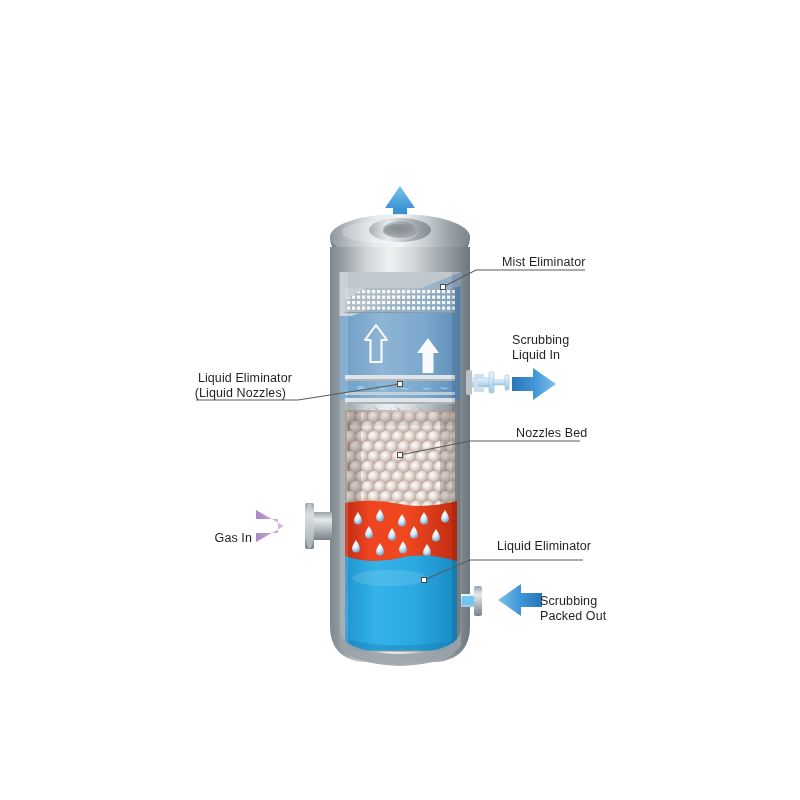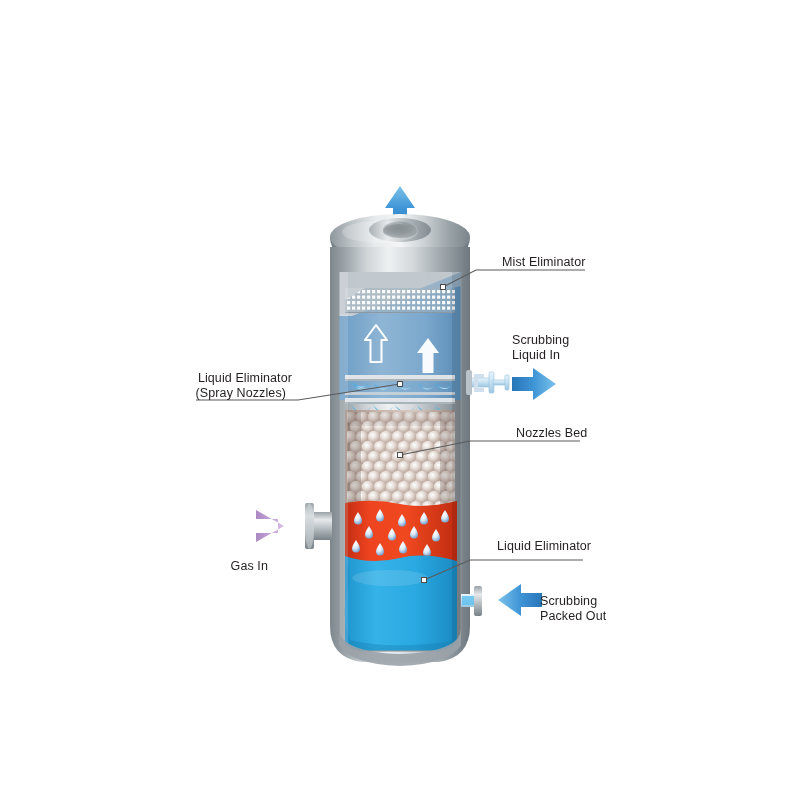--- a/index.html
+++ b/index.html
@@ -388,24 +388,24 @@
     </g>
   </svg>
 
 
   <div class="label right" style="left:502px; top:255px;">Mist Eliminator</div>
 
   <div class="label right" style="left:512px; top:333px;">Scrubbing</div>
   <div class="label right" style="left:512px; top:348px;">Liquid In</div>
 
   <div class="label left" style="left:30px; top:371px; width:262px;">Liquid Eliminator</div>
-  <div class="label left" style="left:30px; top:386px; width:256px;">(Spray Nozzles)</div>
+  <div class="label left" style="left:30px; top:386px; width:256px;">(Liquid Nozzles)</div>
 
   <div class="label right" style="left:516px; top:426px;">Nozzles Bed</div>
 
-  <div class="label left" style="left:28px; top:531px; width:240px;margin-top:28px;">Gas In</div>
+  <div class="label left" style="left:12px; top:531px; width:240px;">Gas In</div>
 
   <div class="label right" style="left:497px; top:539px;">Liquid Eliminator</div>
 
   <div class="label right" style="left:540px; top:594px;">Scrubbing</div>
   <div class="label right" style="left:540px; top:609px;">Packed Out</div>
 
 </div>
 
 </body></html>

